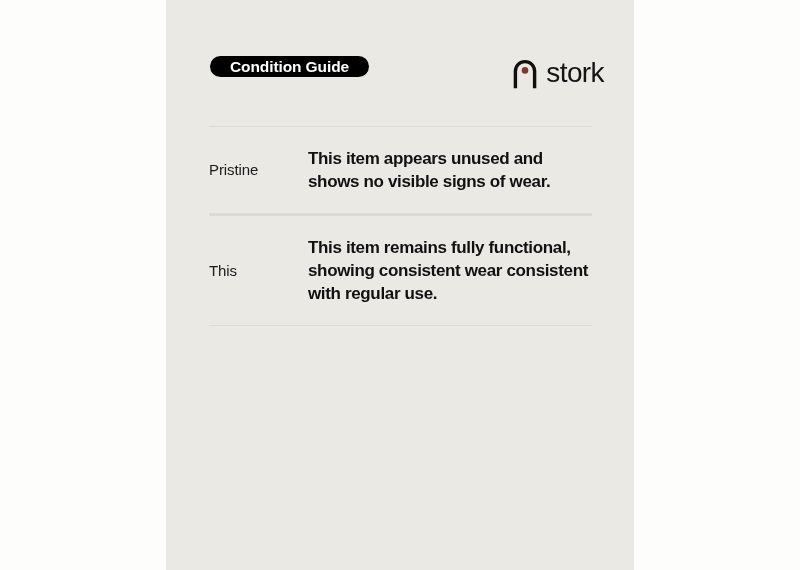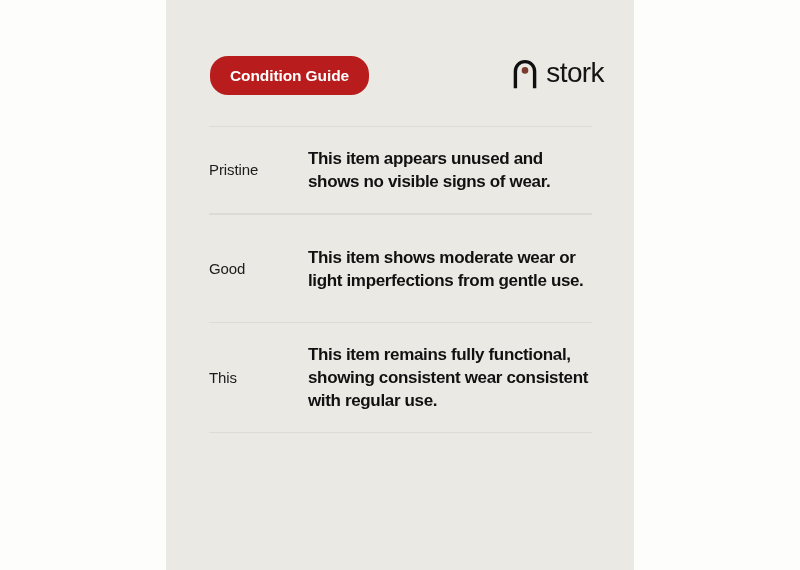--- a/index.html
+++ b/index.html
@@ -39,26 +39,26 @@
     top: 0;
     width: 468px;
     height: 126px;
     box-sizing: border-box;
   }
 
   .pill {
     position: absolute;
     left: 44px;
     top: 56px;
-    height: 39px;
+    height: 21px;
     display: flex;
     align-items: center;
     justify-content: center;
     padding: 0 20px;
-    background: #b91c1c;
+    background: #000000;
     border-radius: 18px;
     box-sizing: border-box;
   }
   .pill-label {
     color: #ffffff;
     font-size: 15.5px;
     font-weight: bold;
     letter-spacing: -0.1px;
     line-height: 1;
     white-space: nowrap;
@@ -166,24 +166,20 @@
       <div class="row row-2line">
         <div class="row-label">Pristine</div>
         <div class="row-desc">This item appears unused and shows no visible signs of wear.</div>
       </div>
 
       <div class="divider"></div>
 
 
       <div class="divider"></div>
 
-      <div class="row row-3line">
-        <div class="row-label">Good</div>
-        <div class="row-desc">This item shows moderate wear or light imperfections from gentle use.</div>
-      </div>
 
       <div class="divider"></div>
 
       <div class="row row-3lineb">
         <div class="row-label">This</div>
         <div class="row-desc">This item remains fully functional, showing consistent wear consistent with regular use.</div>
       </div>
 
       <div class="divider"></div>
 

